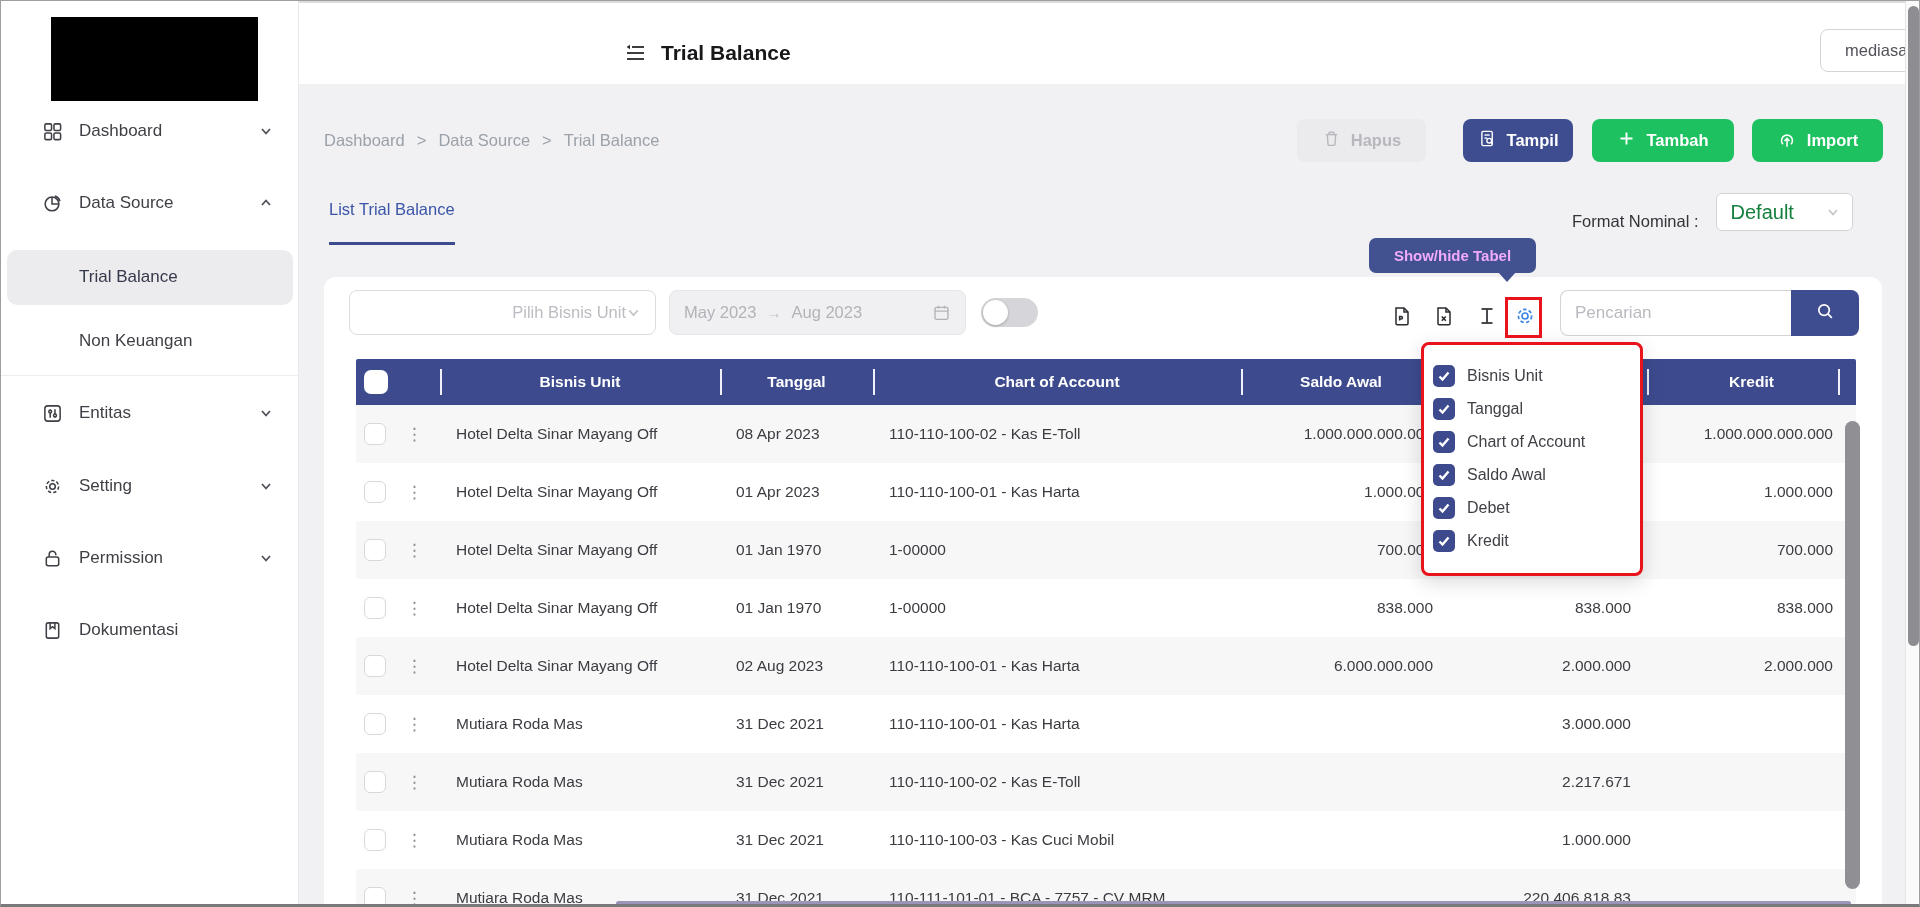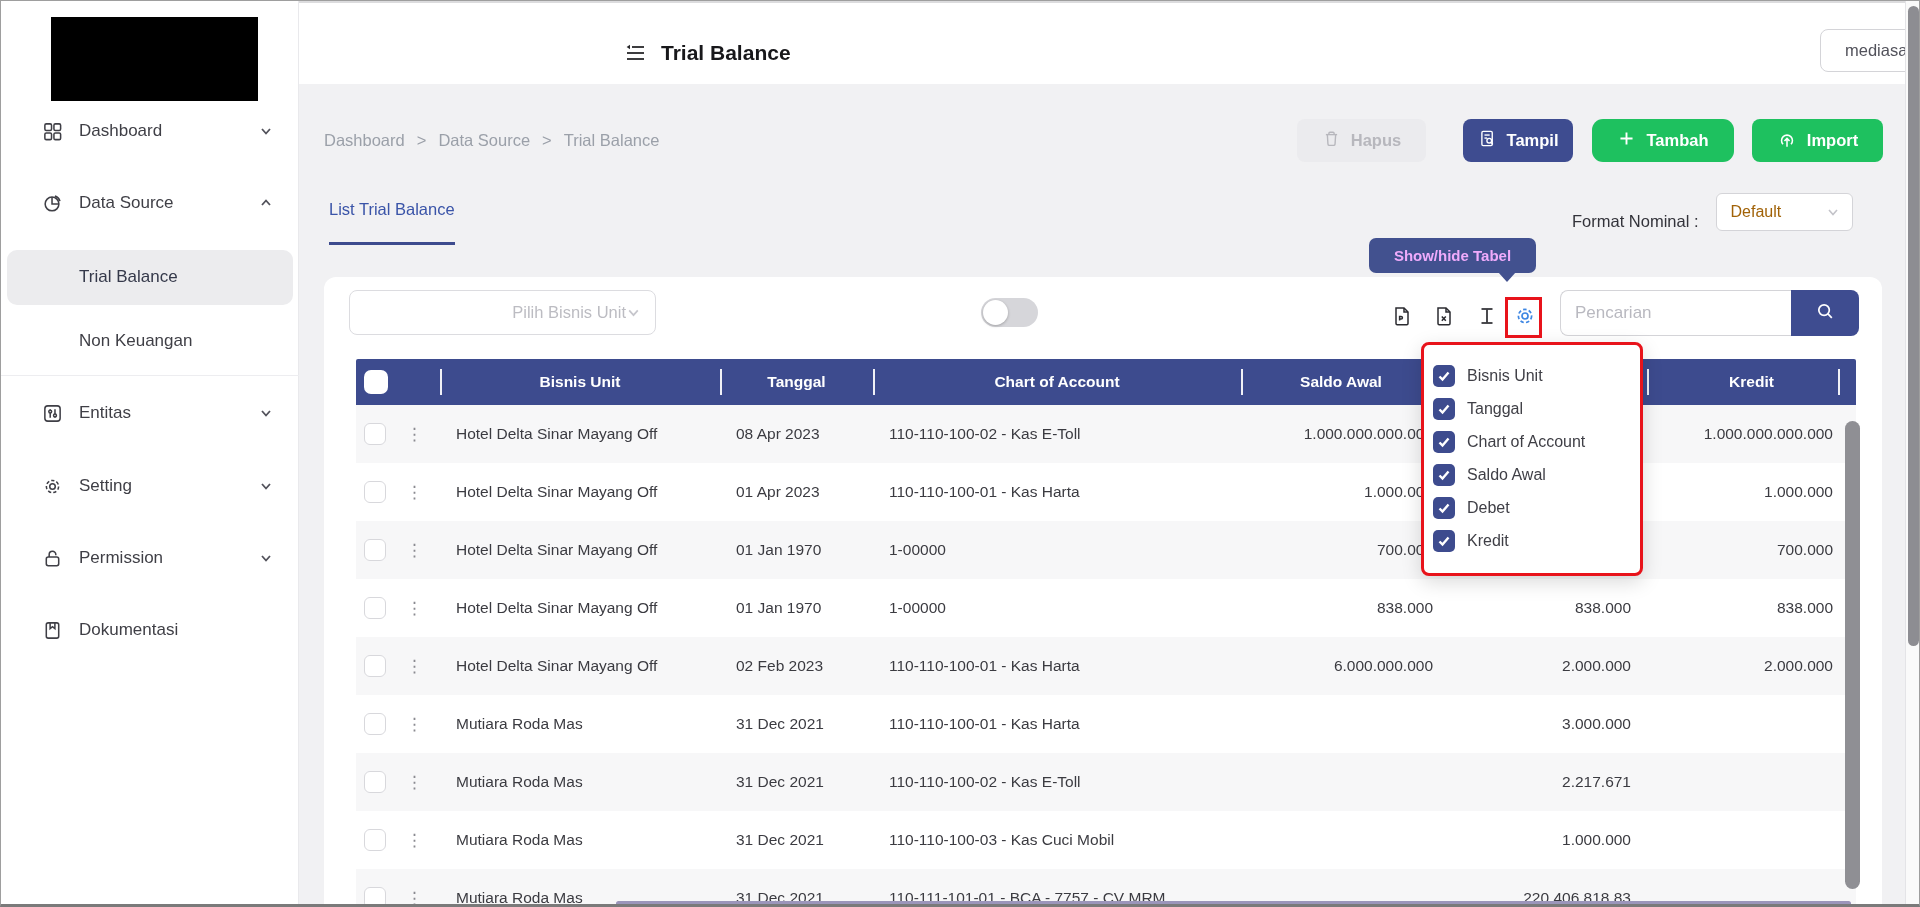--- a/index.html
+++ b/index.html
@@ -37,32 +37,32 @@
   .breadcrumb .bc-item { cursor:pointer; }
   .breadcrumb .bc-sep { color:#9ba0a9; }
 
   
   .actions { top:118px; left:1296px; display:flex; z-index:6; }
   .btn { height:43px; border-radius:8px; display:flex; align-items:center; justify-content:center;
     gap:10px; font-size:16.5px; font-weight:600; cursor:pointer; border:none; padding:0 22px; }
   .btn svg { flex:none; }
   .btn-hapus { background:#ebebee; color:#b7b7bd; width:129px; margin-right:37px; cursor:default; }
   .btn-tampil { background:#3e4c90; color:#fff; width:110px; margin-right:19px; }
-  .btn-tambah { background:#1ec15f; color:#fff; width:142px; margin-right:18px;border-radius:11px; }
+  .btn-tambah { background:#1ec15f; color:#fff; width:142px; margin-right:18px; }
   .btn-import { background:#1ec15f; color:#fff; width:131px; }
 
   
   .tabs { left:328px; top:199px; display:flex; gap:48px; z-index:6; }
   .tab { font-size:16.5px; padding-bottom:23px; color:#3f3f46; cursor:pointer; }
   .tab.active { color:#3a54a8; border-bottom:3.5px solid #3d4b8e; }
   .fmt-row { top:192px; left:1571px; display:flex; align-items:flex-end; gap:17px; z-index:6; }
   .fmt-label { font-size:16.5px; color:#33333a; }
   .fmt-select { width:137px; height:38px; background:#fff; border:1px solid #d4d4d8; border-radius:6px;
     display:flex; align-items:center; padding:0 12px 0 14px; cursor:pointer; }
-  .fmt-select .val { flex:1; font-size:16px; color:#a16207; }
+  .fmt-select .val { flex:1; font-size:20px; color:#15803d; }
   .fmt-select .chev { width:14px; height:14px; color:#c3c3c9; }
 
   
   .card { left:323px; top:276px; width:1558px; height:631px; background:#fff; border-radius:12px 12px 0 0; z-index:5; }
 
   .sel-bisnis { position:absolute; left:25px; top:13px; width:307px; height:45px; border:1px solid #dcdce0;
     border-radius:8px; display:flex; align-items:center; padding:0 14px 0 16px; cursor:pointer; background:#fff;text-align:right; }
   .sel-bisnis .ph { flex:1; font-size:16.5px; color:#bcbcc2; }
   .sel-bisnis .chev { width:15px; height:15px; color:#c6c6cc; }
 
@@ -327,20 +327,31 @@
 
     <div class="sel-bisnis">
       <span class="ph">Pilih Bisnis Unit</span>
       <span class="chev">
         <svg width="15" height="15" viewBox="0 0 14 14" fill="none" stroke="currentColor" stroke-width="1.6">
             <polyline points="3,5 7,9.5 11,5"></polyline>
           </svg>
       </span>
     </div>
 
+    <div class="date-range">
+      <span class="dtxt">May 2023</span>
+      <span class="darrow">→</span>
+      <span class="dtxt">Aug 2023</span>
+      <span class="cal">
+        <svg width="19" height="19" viewBox="0 0 22 22" fill="none" stroke="currentColor" stroke-width="1.6">
+            <rect x="3.5" y="5" width="15" height="14" rx="2"></rect>
+            <path d="M7.5 3.2 v3.2 M14.5 3.2 v3.2 M3.5 9.4 h15"></path>
+          </svg>
+      </span>
+    </div>
 
     <div class="toggle">
         <div class="knob"></div>
       </div>
 
     <span class="tool-ic ic-pdf">
       <svg width="22" height="22" viewBox="0 0 22 22" fill="none" stroke="currentColor" stroke-width="1.5">
           <path d="M5 3 h8 l4 4 v11.5 a1.2 1.2 0 0 1 -1.2 1.2 H6.2 A1.2 1.2 0 0 1 5 18.5 Z"></path>
           <path d="M13 3 v4 h4"></path>
           <path d="M8.6 15.6 v-4.2 h1.5 a1.35 1.35 0 0 1 0 2.7 h-1.5"></path>
@@ -442,21 +453,21 @@
     <div class="cell c-sa">838.000</div>
     <div class="cell c-db">838.000</div>
     <div class="cell c-kr">838.000</div>
   </div>
           <div class="trow alt">
     <div class="cell c-check">
       <span class="cb"></span>
       <span class="kebab">⋮</span>
     </div>
     <div class="cell c-bu">Hotel Delta Sinar Mayang Off</div>
-    <div class="cell c-tg">02 Feb 2023</div>
+    <div class="cell c-tg">02 Aug 2023</div>
     <div class="cell c-coa">110-110-100-01 - Kas Harta</div>
     <div class="cell c-sa">6.000.000.000</div>
     <div class="cell c-db">2.000.000</div>
     <div class="cell c-kr">2.000.000</div>
   </div>
           <div class="trow">
     <div class="cell c-check">
       <span class="cb"></span>
       <span class="kebab">⋮</span>
     </div>

